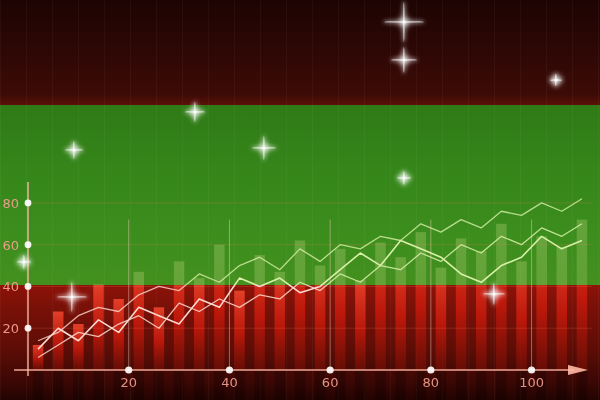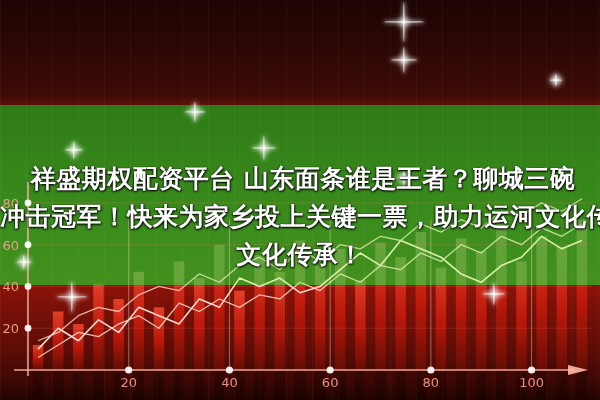--- a/index.html
+++ b/index.html
@@ -265,19 +265,14 @@
         <b></b>
         <u></u>
       </div>
       <div class="sparkle" style="left: 17px; top: 255px; width: 14px; height: 14px;">
         <i></i>
         <b></b>
         <u></u>
       </div>
     </div>
 
-  <div id="overlay">
-    <div class="line l1">祥盛期权配资平台 山东面条谁是王者？聊城三碗</div>
-    <div class="line l2">冲击冠军！快来为家乡投上关键一票，助力运河文化传</div>
-    <div class="line l3">文化传承！</div>
-  </div>
 
 </div>
 
 </body></html>

